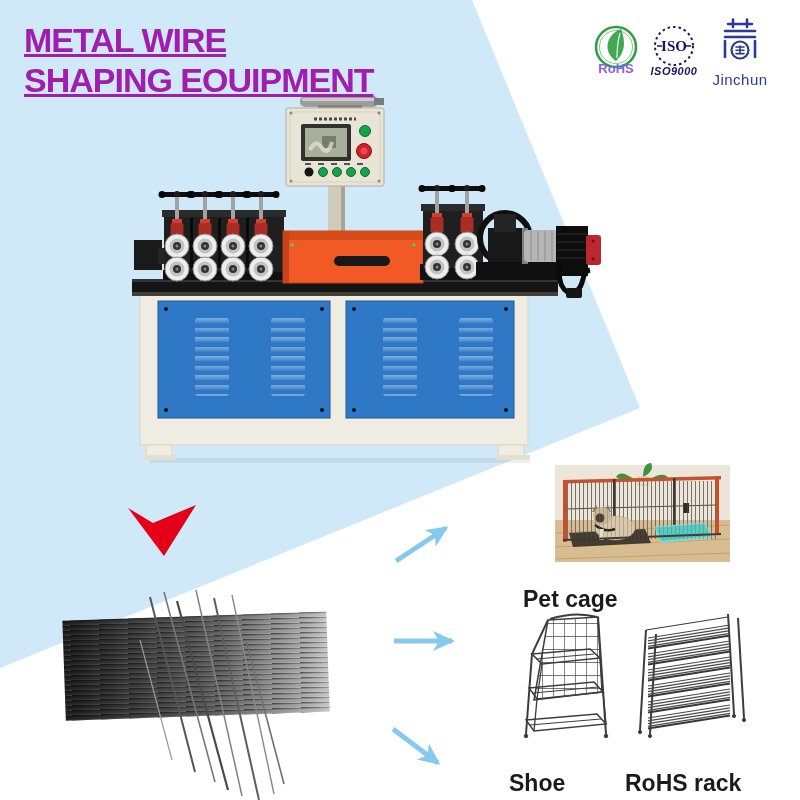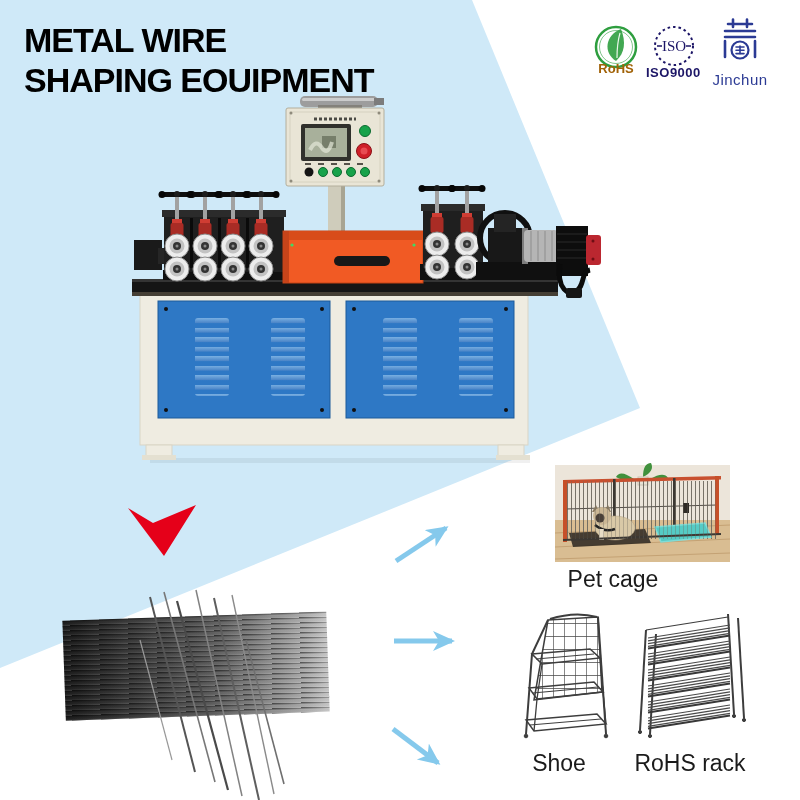--- a/index.html
+++ b/index.html
@@ -1,31 +1,31 @@
 <!DOCTYPE html>
 <html><head>
 <meta charset="utf-8">
 <style>
   html,body{margin:0;padding:0;background:#ffffff;}
   #scene{position:relative;width:800px;height:800px;overflow:hidden;background:#ffffff;
          font-family:"Liberation Sans", sans-serif;}
   #artwork{position:absolute;left:0;top:0;width:800px;height:800px;pointer-events:none;}
-  .title{position:absolute;left:24px;top:20px;color:#000000;font-weight:bold;
-         font-size:34px;line-height:40px;letter-spacing:-1px;}
+  .title{position:absolute;left:24px;top:20px;color:#a21caf;font-weight:bold;
+         font-size:34px;line-height:40px;letter-spacing:-1px;text-decoration:underline;}
   .cert{position:absolute;}
   .ce-text{font-size:41px;font-weight:bold;color:#0d0d0d;letter-spacing:1px;line-height:44px;}
   .rohs-text{position:absolute;left:0;bottom:0;width:100%;text-align:center;
-             color:#a16207;font-weight:bold;font-size:13px;}
+             color:#8b5cf6;font-weight:bold;font-size:13px;}
   .iso-text{position:absolute;left:0;top:13px;width:44px;text-align:center;color:#1c1566;
-            font-family:"Liberation Serif", serif;font-weight:normal;font-size:15px;}
-  .iso-sub{position:absolute;left:-6px;top:40px;width:56px;color:#1c1566;
-           font-size:13px;font-weight:bold;letter-spacing:.5px;}
+            font-family:"Liberation Serif", serif;font-weight:bold;font-size:15px;}
+  .iso-sub{position:absolute;left:-6px;top:40px;width:56px;text-align:center;color:#1c1566;
+           font-size:11px;font-weight:bold;letter-spacing:.5px;font-style:italic;}
   .jinchun-text{position:absolute;left:0;bottom:0;width:100%;text-align:center;color:#2b3a94;
                 font-weight:normal;font-size:15px;letter-spacing:.5px;}
-  .plabel{position:absolute;color:#1b1b1b;font-weight:normal;font-size:23px;text-align:center;}
+  .plabel{position:absolute;color:#1b1b1b;font-weight:bold;font-size:23px;text-align:left;margin-top:20px;}
 </style>
 </head>
 <body>
 
 <div id="scene">
 
   <svg id="artwork" viewBox="0 0 800 800">
     <defs>
       <linearGradient id="lv" x1="0" y1="318" x2="0" y2="327.5" gradientUnits="userSpaceOnUse" spreadMethod="repeat">
         <stop offset="0" stop-color="#7ab0e2"></stop>

